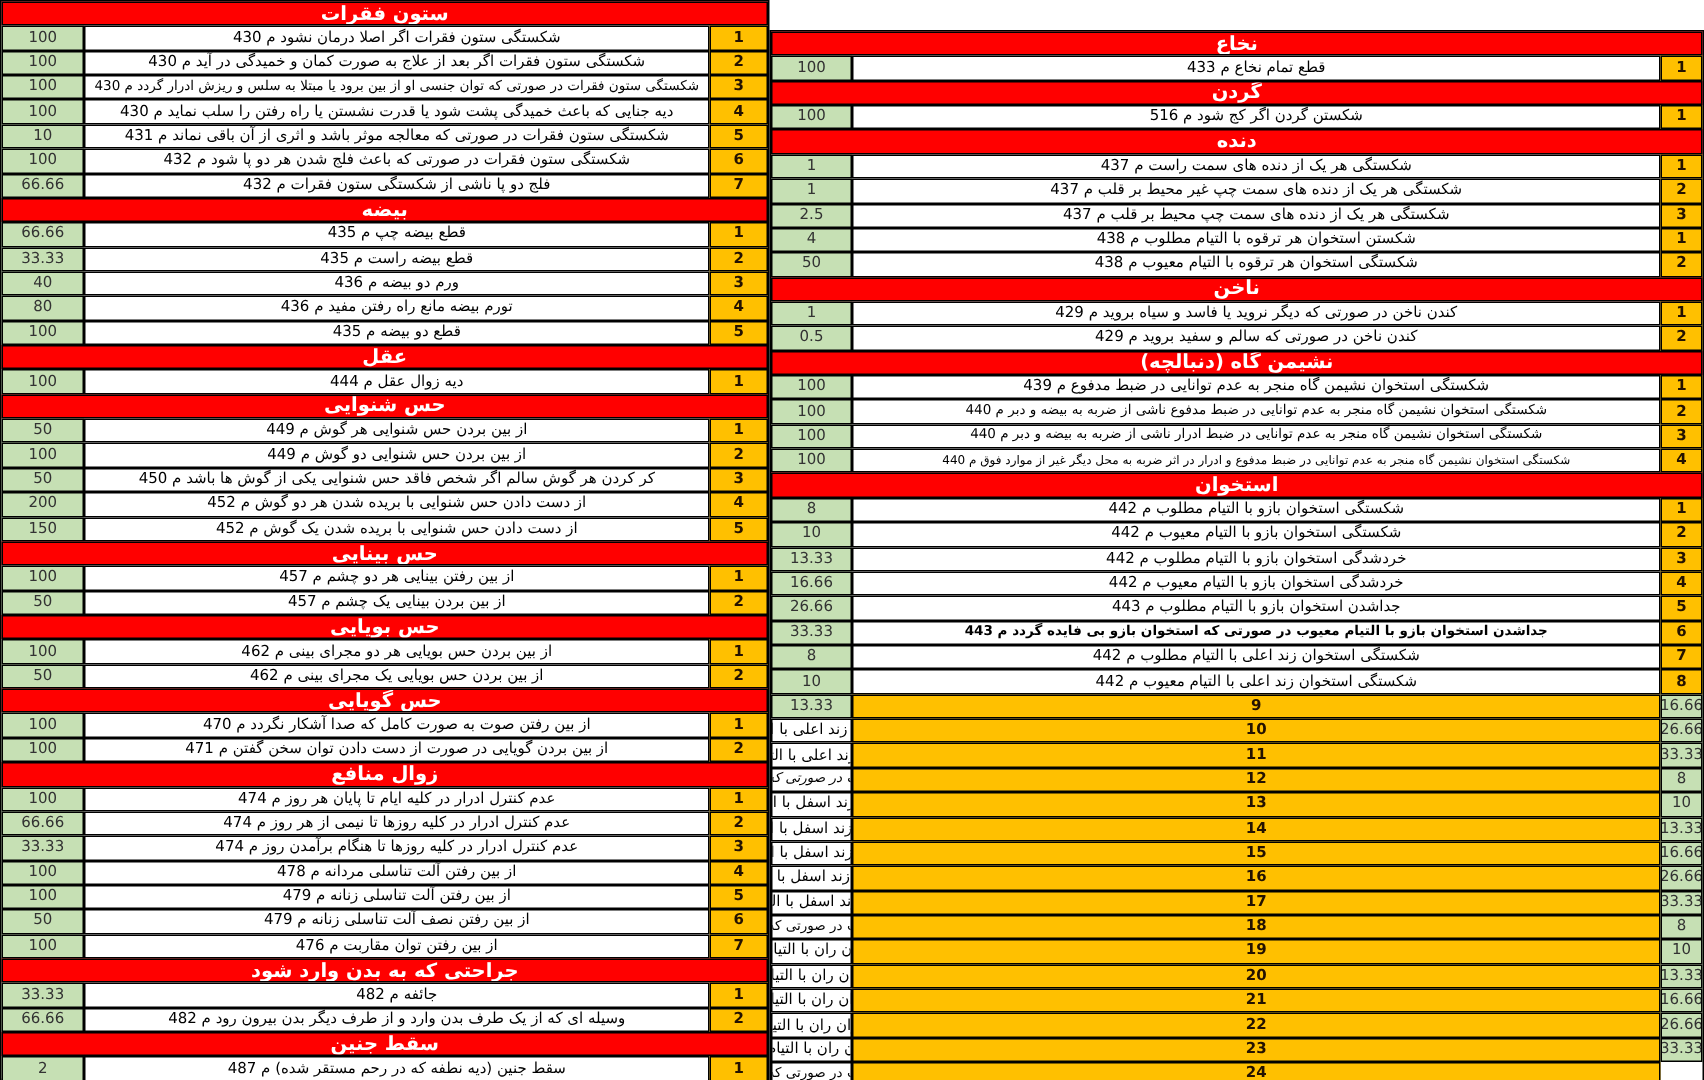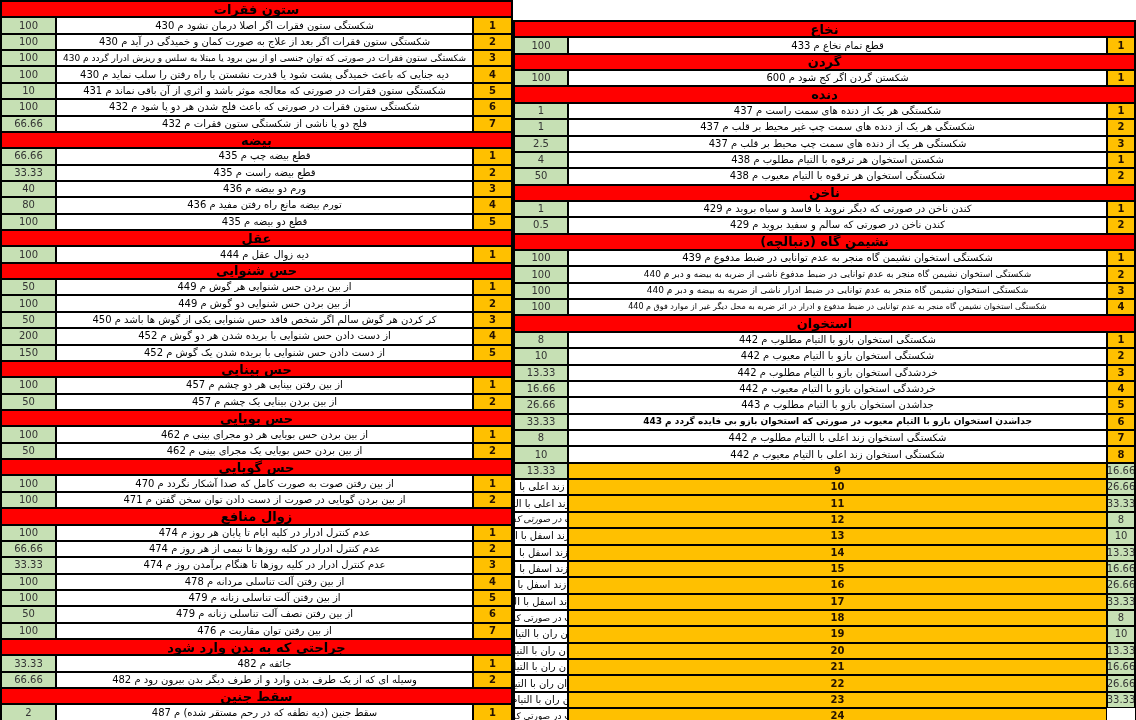--- a/index.html
+++ b/index.html
@@ -2,21 +2,21 @@
 <html lang="fa"><head>
 <meta charset="utf-8">
 <style>
   html,body{margin:0;padding:0;background:#fff;}
   body{width:1136px;height:720px;overflow:hidden;font-family:"DejaVu Sans","Liberation Sans",sans-serif;}
   .layout{display:flex;width:1136px;height:720px;}
   .sheet-table{display:grid;grid-auto-rows:16.3636px;box-sizing:border-box;border:1px solid #000;height:720px;}
   .t-left{width:513px;grid-template-columns:55px 1fr 39px;}
   .t-right{width:623px;grid-template-columns:54px 1fr 28px;margin-top:20px;}
   .cell{box-sizing:border-box;border:1px solid #000;display:flex;align-items:center;justify-content:center;overflow:hidden;white-space:nowrap;line-height:1;}
-  .header{grid-column:1/-1;background:#FF0000;color:#000000;font-weight:bold;font-size:13px;direction:rtl;}
+  .header{grid-column:1/-1;background:#FF0000;color:#ffffff;font-weight:bold;font-size:13px;direction:rtl;}
   .val{background:#C6E0B4;color:#333;font-size:10px;}
   .desc{background:#fff;color:#000;font-size:10px;direction:rtl;padding:0 3px;}
   .num{background:#FFC000;color:#241200;font-weight:bold;font-size:10px;}
 </style>
 </head>
 <body>
 
 <div class="layout">
   <div class="sheet-table t-left" id="table-0">
       <div class="cell header">ستون فقرات</div>
@@ -132,21 +132,21 @@
       <div class="cell desc">سقط جنین (دیه نطفه که در رحم مستقر شده) م 487</div>
       <div class="cell num">1</div>
     </div>
   <div class="sheet-table t-right" id="table-1">
       <div class="cell header">نخاع</div>
       <div class="cell val">100</div>
       <div class="cell desc">قطع تمام نخاع م 433</div>
       <div class="cell num">1</div>
       <div class="cell header">گردن</div>
       <div class="cell val">100</div>
-      <div class="cell desc">شکستن گردن اگر کج شود م 600</div>
+      <div class="cell desc">شکستن گردن اگر کج شود م 516</div>
       <div class="cell num">1</div>
       <div class="cell header">دنده</div>
       <div class="cell val">1</div>
       <div class="cell desc">شکستگی هر یک از دنده های سمت راست م 437</div>
       <div class="cell num">1</div>
       <div class="cell val">1</div>
       <div class="cell desc">شکستگی هر یک از دنده های سمت چپ غیر محیط بر قلب م 437</div>
       <div class="cell num">2</div>
       <div class="cell val">2.5</div>
       <div class="cell desc">شکستگی هر یک از دنده های سمت چپ محیط بر قلب م 437</div>

